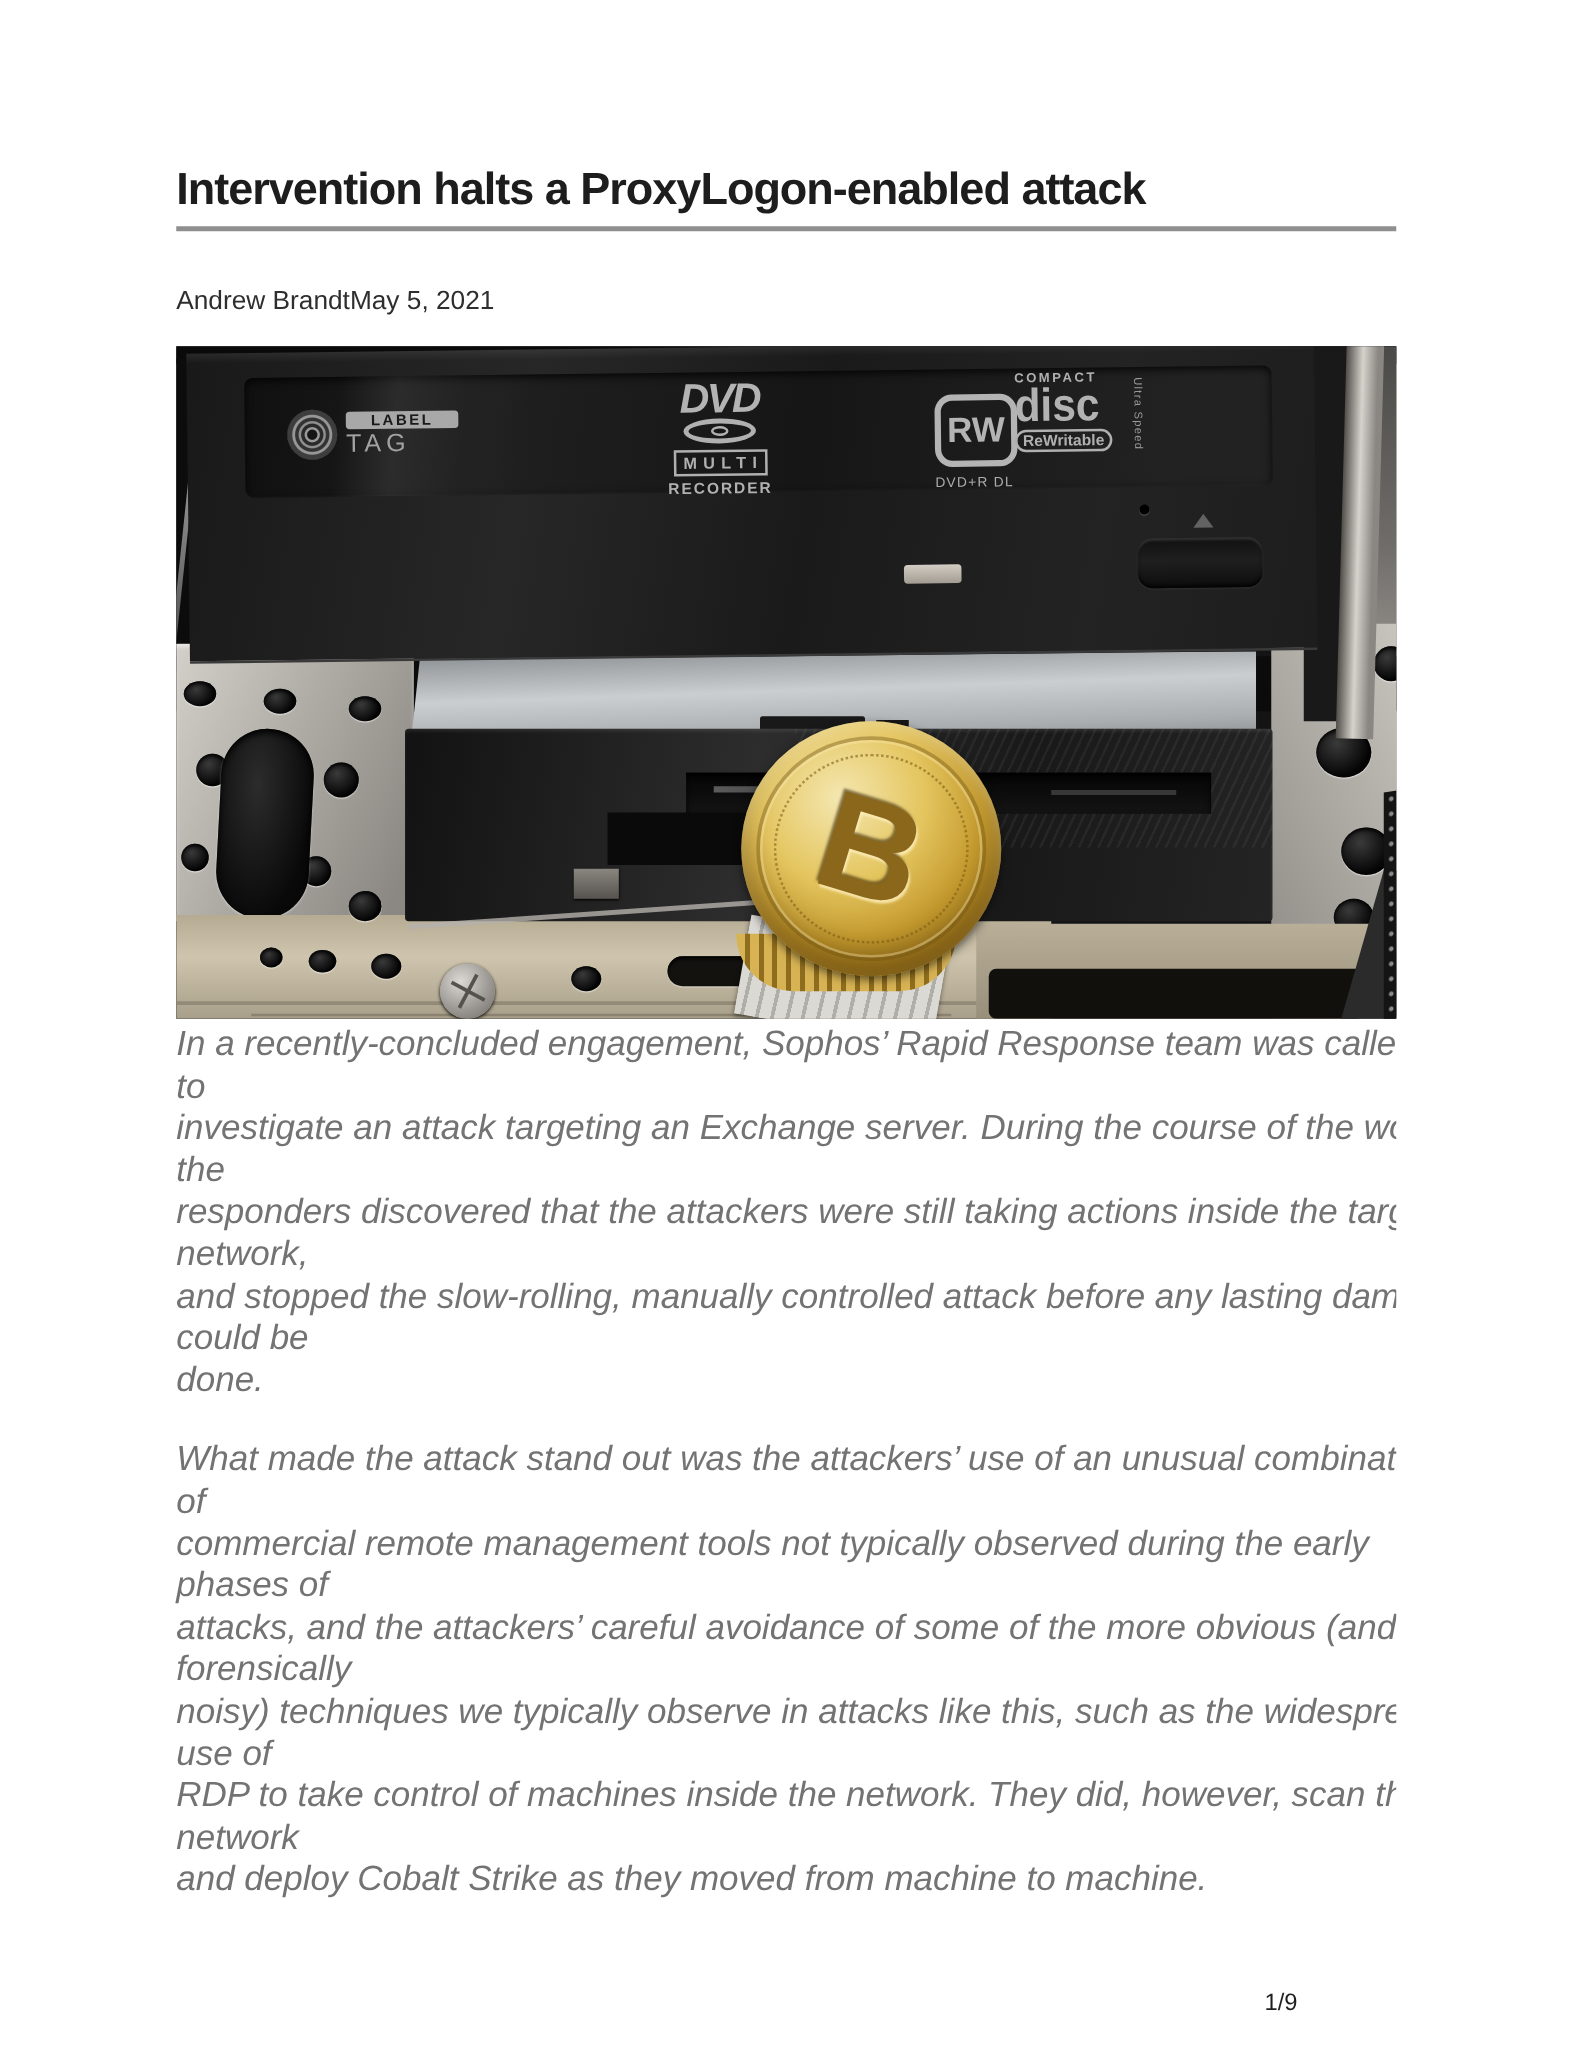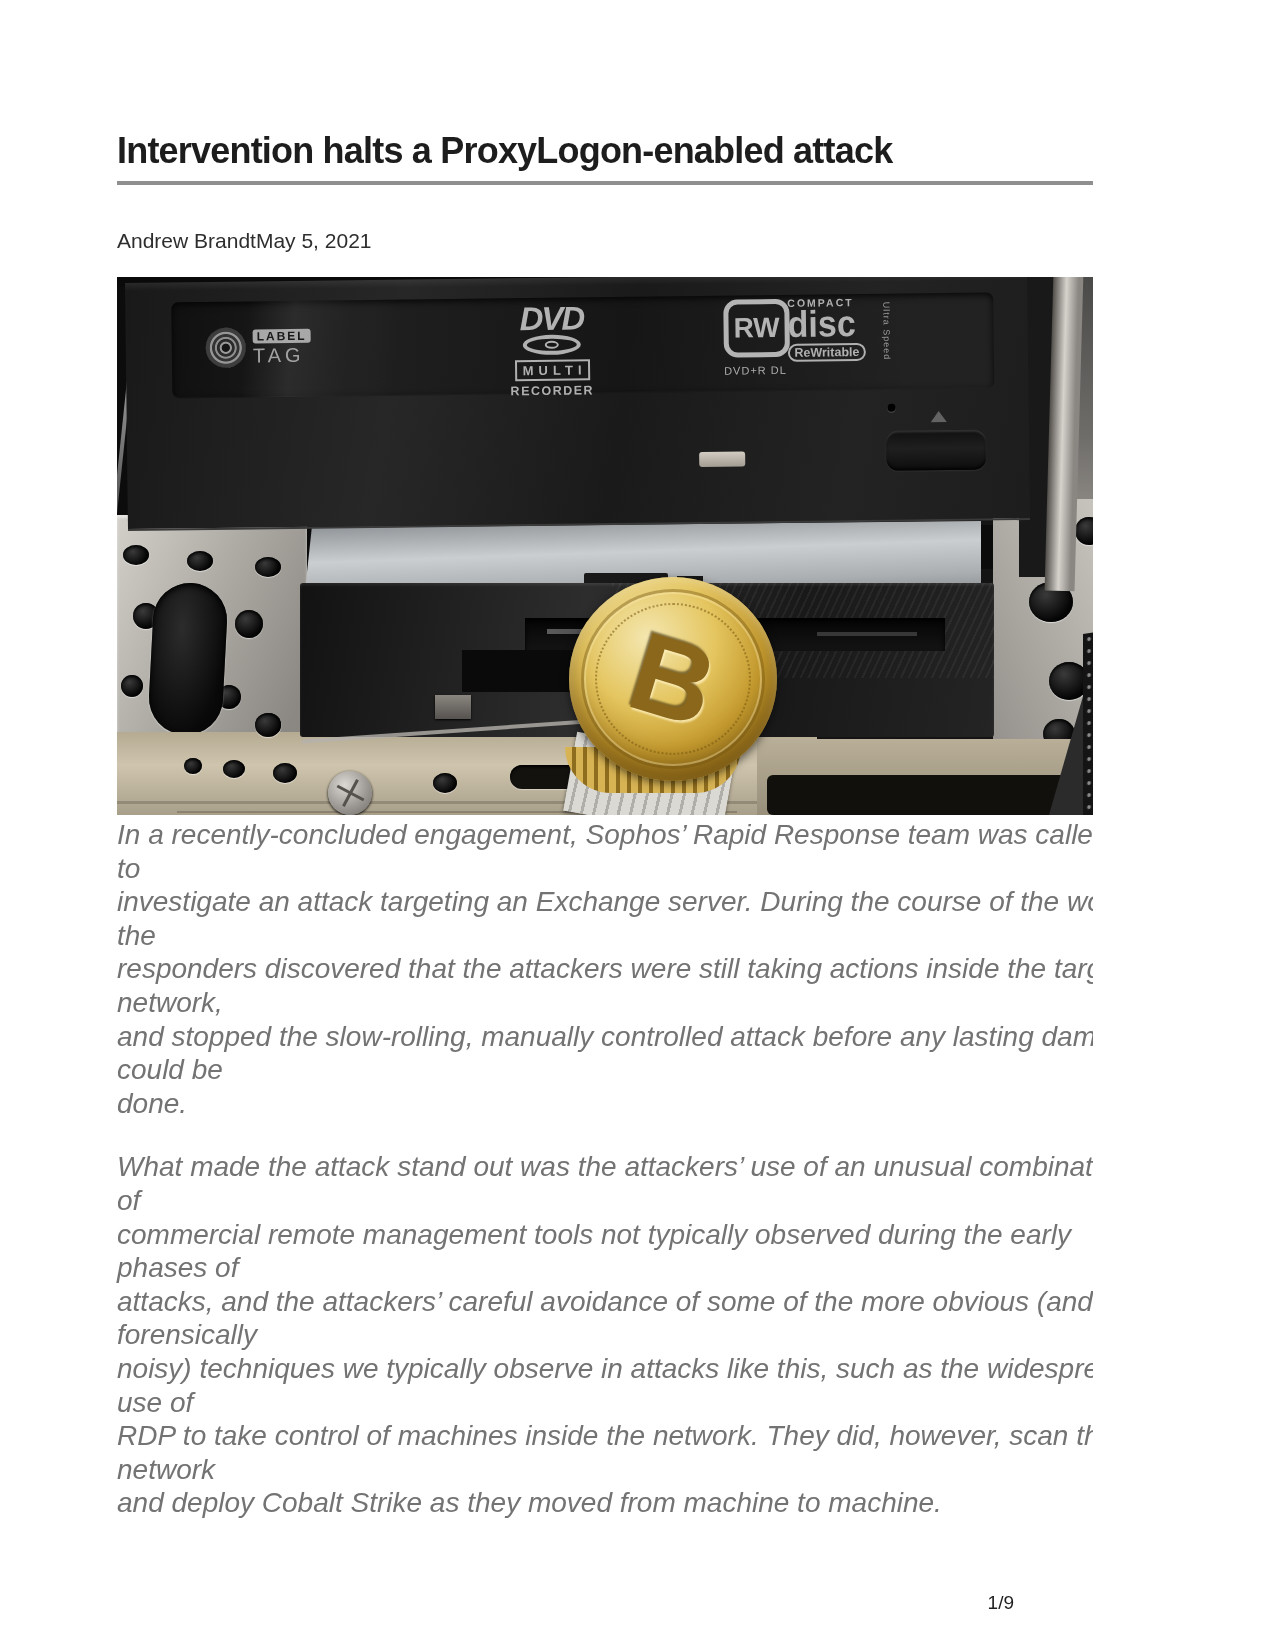--- a/index.html
+++ b/index.html
@@ -1,17 +1,17 @@
 <!DOCTYPE html>
 <html><head>
 <meta charset="utf-8">
 <style>
   html,body{margin:0;padding:0;background:#ffffff;}
   .page{position:relative;width:1093px;height:1650px;background:#ffffff;overflow:hidden;
-        font-family:"Liberation Sans","DejaVu Sans",sans-serif;}
+        font-family:"Liberation Sans","DejaVu Sans",sans-serif;margin-left:24px;}
 
   .title{position:absolute;left:117px;top:130px;margin:0;width:1036px;
          font-size:36px;font-weight:bold;letter-spacing:-0.8px;color:#1d1d1d;line-height:42px;}
   .rule{position:absolute;left:117px;top:181px;width:1036px;height:4px;background:#8f8f8f;}
   .source-line{position:absolute;left:145px;top:196px;font-size:20px;color:#9a9a9a;white-space:nowrap;}
   .source-line .domain{font-weight:bold;color:#8a8a8a;}
   .byline{position:absolute;left:117px;top:229px;width:1036px;display:flex;
           font-size:21px;color:#2e2e2e;}
 
   
@@ -53,31 +53,31 @@
      transform:skewX(-25deg);
      background:linear-gradient(70deg,transparent 20%,rgba(170,170,170,.13) 36%,rgba(130,130,130,.05) 55%,transparent 72%);}
 
   .badge{position:absolute;color:#a9a9a9;}
   .b-lt{left:80px;top:46px;display:flex;align-items:center;gap:7px;}
   .disc-icon{width:40px;height:40px;border-radius:50%;
      background:radial-gradient(circle,#151515 0 13%,#9a9a9a 16% 20%,#2a2a2a 23% 30%,#8f8f8f 33% 37%,
         #333333 40% 47%,#969696 50% 55%,#3d3d3d 58% 70%,#a2a2a2 73% 79%,#4a4a4a 82%);}
   .lt-col{display:flex;flex-direction:column;line-height:1;}
   .lt-label{font-size:12px;font-weight:bold;letter-spacing:2px;color:#1a1a1a;background:#a8a8a8;
-     border-radius:3px;padding:1px 4px;}
+     border-radius:3px;padding:1px 20px;}
   .lt-tag{font-size:20px;letter-spacing:4px;margin-top:2px;color:#a2a2a2;}
   .b-dvd{left:382px;top:28px;width:88px;text-align:center;}
   .dvd-word{font-size:33px;font-weight:bold;font-style:italic;letter-spacing:-2px;line-height:.8;color:#b3b3b3;}
   .dvd-disc{margin:3px auto 5px;width:50px;height:12px;border:4px solid #b0b0b0;border-radius:50%;position:relative;}
   .dvd-disc::after{content:"";position:absolute;left:50%;top:50%;width:10px;height:4px;margin:-2px 0 0 -5px;
      border-radius:50%;background:#161616;box-shadow:0 0 0 2px #b0b0b0;}
   .multi-box{margin:0 auto;width:66px;border:2.5px solid #b0b0b0;font-size:13px;font-weight:bold;
      letter-spacing:5px;padding:1px 0 1px 5px;color:#b0b0b0;}
   .recorder{font-size:12.5px;font-weight:bold;letter-spacing:1.5px;margin-top:3px;color:#b0b0b0;}
-  .b-rw{left:598px;top:24px;}
+  .b-rw{left:598px;top:40px;}
   .rw-box{width:56px;height:48px;border:5px solid #b4b4b4;border-radius:14px;font-size:28px;font-weight:bold;
      color:#b4b4b4;display:flex;align-items:center;justify-content:center;}
   .rw-sub{font-size:11px;font-weight:normal;letter-spacing:1px;margin-top:7px;color:#adadad;}
   .b-cd{left:662px;top:22px;width:86px;}
   .cd-top{font-size:10.5px;font-weight:bold;letter-spacing:2px;color:#b0b0b0;}
   .cd-main{font-size:37px;font-weight:bold;line-height:.85;color:#b2b2b2;transform:scaleX(.92);transform-origin:left;}
   .cd-sub{margin-top:4px;width:74px;border:2px solid #b0b0b0;border-radius:9px;font-size:12.5px;
      font-weight:bold;text-align:center;color:#b0b0b0;}
   .cd-side{position:absolute;right:-18px;top:6px;writing-mode:vertical-rl;font-size:9px;letter-spacing:1px;color:#9a9a9a;}
 

